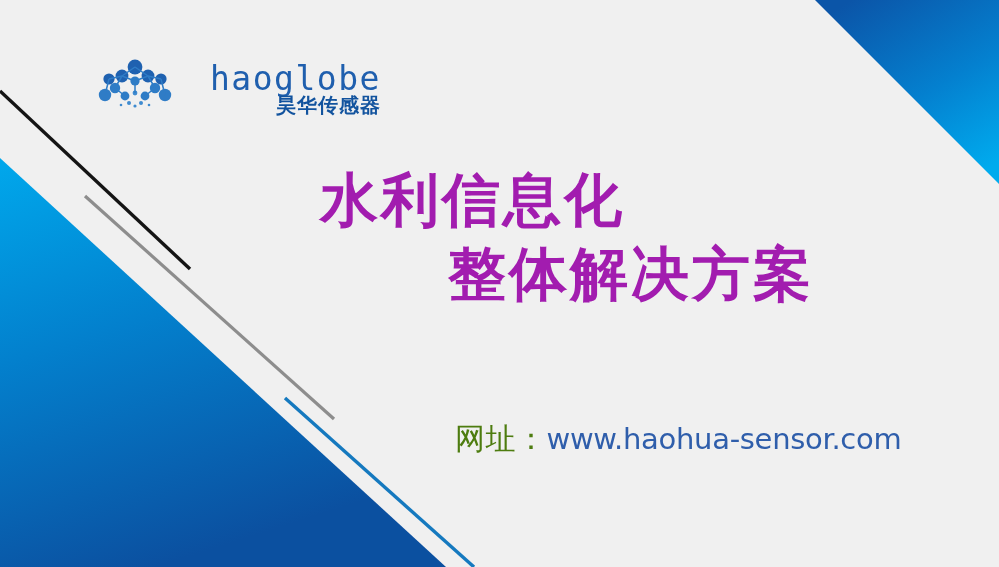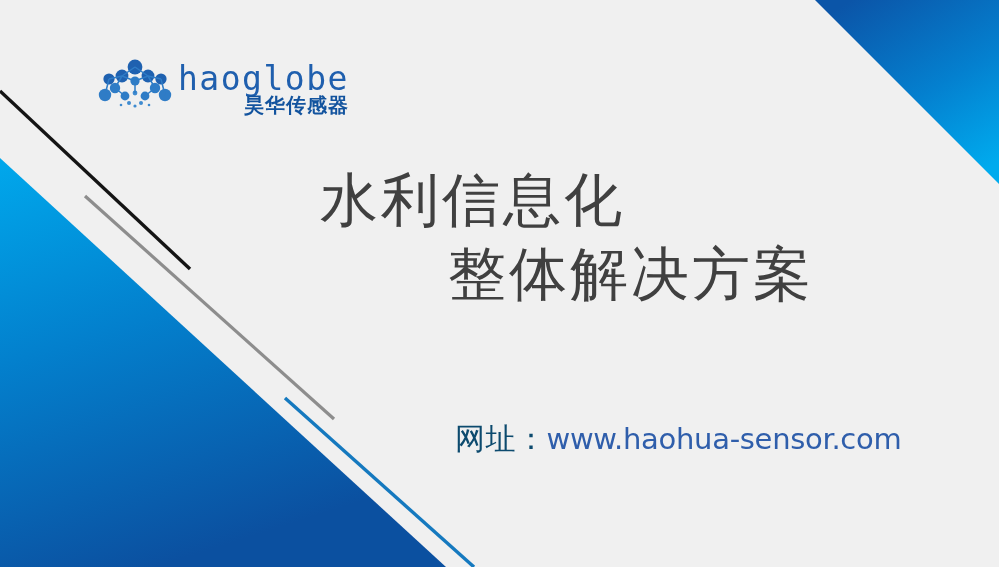--- a/index.html
+++ b/index.html
@@ -24,20 +24,21 @@
 
   
   #logo {
     position: absolute;
     left: 98px;
     top: 58px;
     width: 225px;
     height: 62px;
     display: flex;
     align-items: flex-start;
+    gap: 32px;
   }
   #logo-mark {
     width: 74px;
     height: 56px;
     flex: none;
   }
   #logo-text-block {
     margin-left: 6px;
     display: flex;
     flex-direction: column;
@@ -66,44 +67,44 @@
 
   
   #title-block {
     position: absolute;
     left: 318px;
     top: 163px;
     width: 560px;
   }
   .title-line {
     font-family: "DejaVu Sans", sans-serif;
-    font-weight: 400;
+    font-weight: 700;
     font-size: 58px;
     line-height: 74px;
-    color: #404040;
+    color: #a21caf;
     letter-spacing: 3px;
     white-space: nowrap;
   }
   #title-line-1 { text-align: left; padding-left: 2px; }
   #title-line-2 { text-align: left; padding-left: 130px; }
 
   
   #website-line {
     position: absolute;
     left: 455px;
     top: 420px;
     white-space: nowrap;
     display: flex;
     align-items: baseline;
   }
   #website-label {
     font-family: "DejaVu Sans", sans-serif;
     font-size: 30px;
     line-height: 38px;
-    color: #0c4a6e;
+    color: #4d7c0f;
     letter-spacing: 0.5px;
   }
   #website-url {
     font-family: "DejaVu Sans", sans-serif;
     font-size: 29px;
     line-height: 38px;
     color: #2f5eab;
     letter-spacing: -0.3px;
     margin-left: 0;
   }

